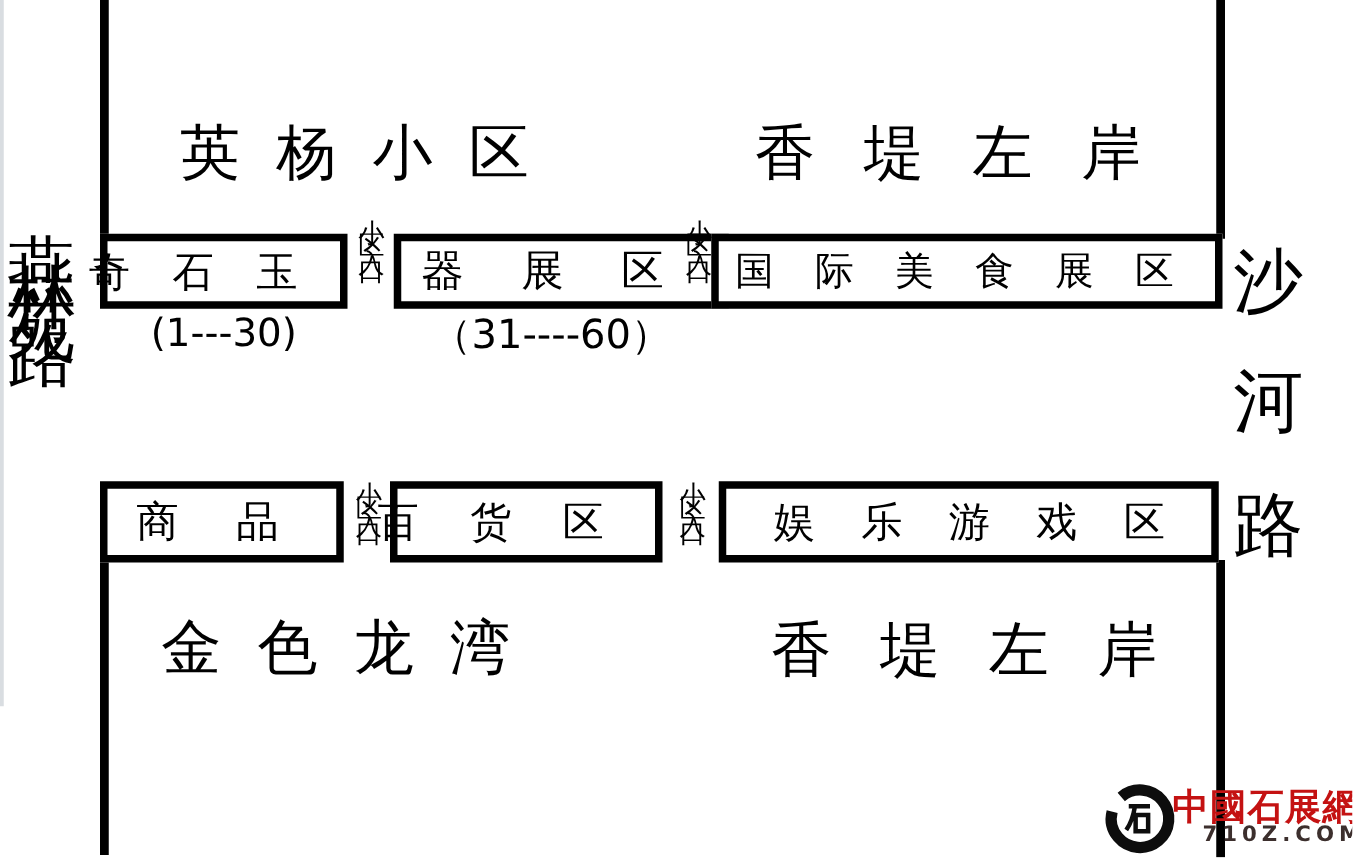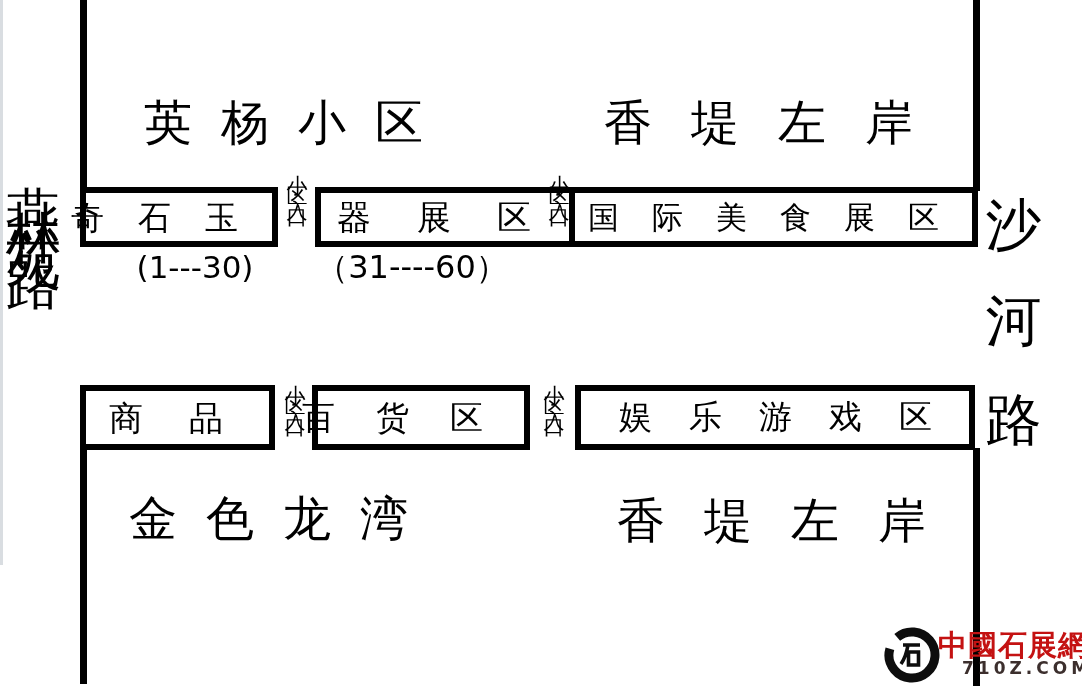--- a/index.html
+++ b/index.html
@@ -51,28 +51,28 @@
   #zone-stone .lbl{letter-spacing:34px;padding-left:34px;}
   #zone-utensil{left:315px;width:268px;}
   #zone-utensil .lbl{font-size:34px;letter-spacing:46px;padding-left:46px;}
   #zone-food{left:569px;width:409px;}
   #zone-food .lbl{font-size:31px;letter-spacing:33px;padding-left:33px;}
   #zone-goods{left:80px;width:195px;padding-left:24px;}
   #zone-goods .lbl{font-size:34px;letter-spacing:46px;padding-left:46px;}
   #zone-department{left:312px;width:218px;}
   #zone-department .lbl{letter-spacing:41px;padding-left:41px;}
   #zone-games{left:575px;width:400px;}
-  #zone-games .lbl{letter-spacing:37px;padding-left:37px;font-family:Liberation Serif, serif;}
+  #zone-games .lbl{letter-spacing:37px;padding-left:37px;}
   
   .range-label{
     position:absolute;font-size:31px;line-height:1.1;
     text-align:center;white-space:nowrap;
   }
-  .range-label.r1{left:96px;top:250px;width:198px;}
-  .range-label.r2{left:298px;top:250px;width:228px;font-size:32px;}
+  .range-label.r1{left:80px;top:250px;width:198px;}
+  .range-label.r2{left:327px;top:250px;width:228px;font-size:32px;}
   
   .entrance-label{
     position:absolute;
     writing-mode:vertical-rl;text-orientation:upright;
     font-size:21px;line-height:1;letter-spacing:12px;white-space:nowrap;
   }
   .entrance-label.e1{left:286px;top:158px;}
   .entrance-label.e2{left:548px;top:158px;}
   .entrance-label.e3{left:284px;top:368px;}
   .entrance-label.e4{left:543px;top:368px;}

